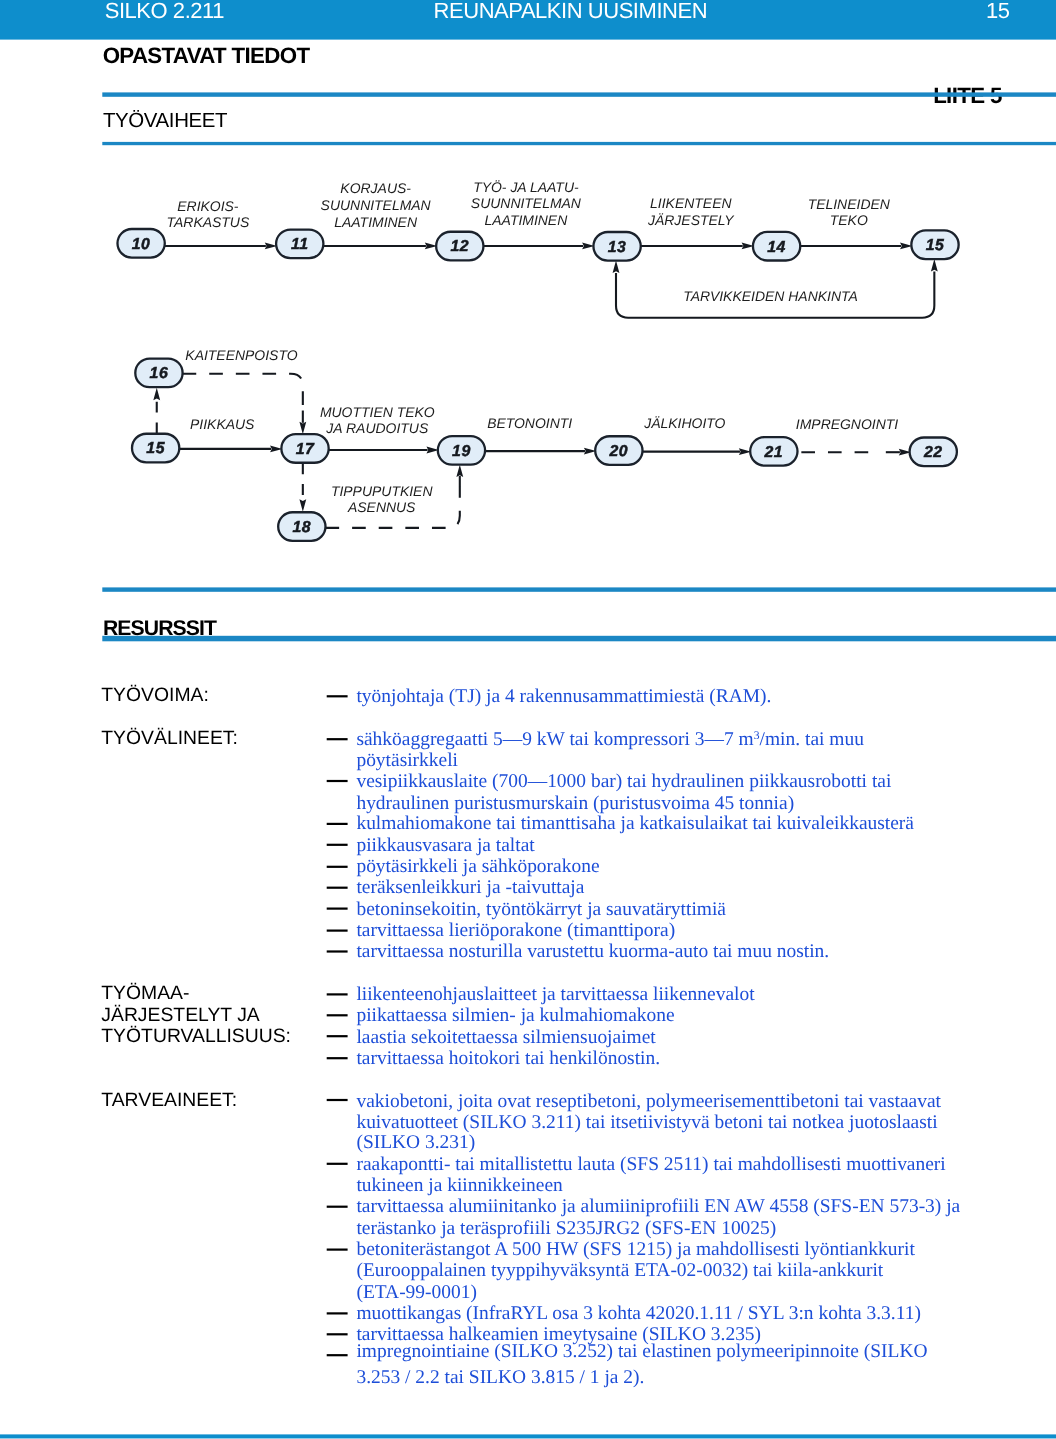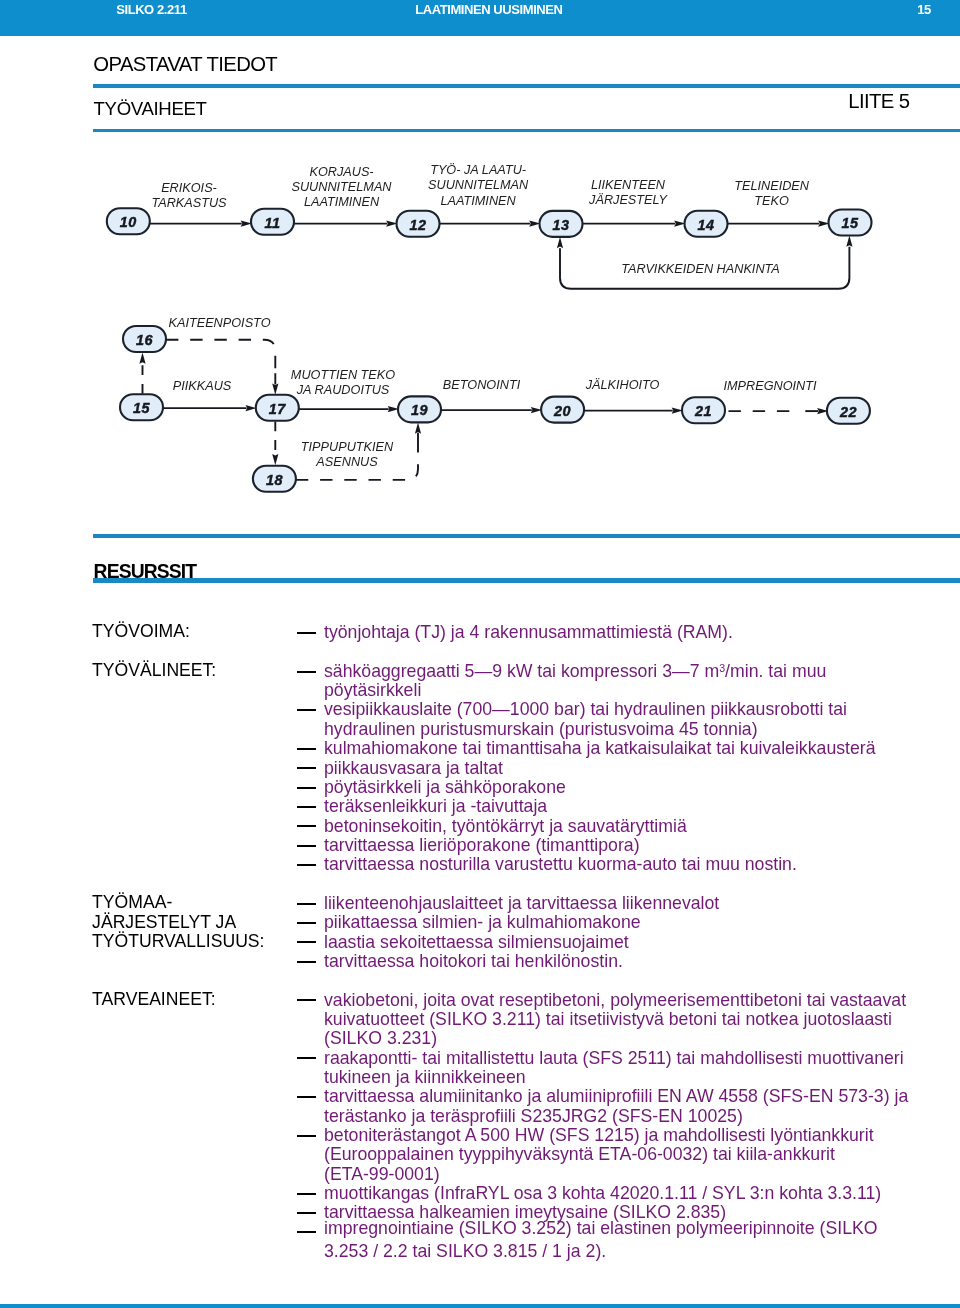--- a/index.html
+++ b/index.html
@@ -2,50 +2,50 @@
 <html><head>
 <meta charset="utf-8">
 <title>SILKO 2.211</title>
 <style>
   html,body{margin:0;padding:0;background:#fff;}
   body{width:960px;height:1308px;font-family:"Liberation Sans",sans-serif;
        -webkit-font-smoothing:antialiased;text-rendering:optimizeLegibility;}
   *{ -webkit-font-smoothing:antialiased; }
   .page{position:relative;width:960px;height:1308px;overflow:hidden;background:#fff;}
   .topbar{position:absolute;left:0;top:0;width:960px;height:36px;background:#0e8ecc;}
-  .topbar .t{position:absolute;color:#fff;font-weight:bold;font-size:13px;line-height:20px;top:-0.5px;letter-spacing:-0.42px;margin-left:21px;}
+  .topbar .t{position:absolute;color:#fff;font-weight:normal;font-size:20px;line-height:20px;top:-0.5px;letter-spacing:-0.42px;}
   #doc-code{left:95.2px;}
   #doc-title{left:394.2px;}
   #page-num{left:896.3px;}
-  .h1{position:absolute;font-weight:normal;font-size:20.3px;line-height:23px;color:#000;top:53px;white-space:nowrap;letter-spacing:-0.6px;}
+  .h1{position:absolute;font-weight:bold;font-size:20.3px;line-height:23px;color:#000;top:40px;white-space:nowrap;letter-spacing:-0.6px;}
   #sec-main{left:93.3px;}
   #sec-appendix{left:848.3px;margin-top:37px;}
   .rule{position:absolute;background:#1b87c4;}
   .h2{position:absolute;font-size:18.6px;line-height:21px;color:#000;left:93.6px;white-space:nowrap;letter-spacing:-0.35px;}
   .h2b{font-weight:bold;font-size:19.3px;letter-spacing:-0.85px;}
   
   svg#flow{position:absolute;left:0;top:0;width:960px;height:520px;overflow:visible;}
   svg#flow text.nnum{font-family:"Liberation Sans",sans-serif;font-size:14.4px;font-weight:bold;
       font-style:italic;fill:#15191f;text-anchor:middle;dominant-baseline:central;
       stroke:#15191f;stroke-width:0.45px;paint-order:stroke fill;letter-spacing:0.5px;}
   svg#flow text.elbl{font-family:"Liberation Sans",sans-serif;font-size:12.7px;
       font-style:italic;fill:#1e1e1e;text-anchor:middle;}
   
   .lbl{position:absolute;font-size:17.6px;line-height:19.34px;color:#000;left:92.1px;white-space:pre;}
-  .itemtxt{position:absolute;font-size:17.7px;line-height:19.25px;color:#701a75;left:324px;}
+  .itemtxt{position:absolute;font-size:17.7px;line-height:19.25px;color:#1d4ed8;left:324px;font-family:Liberation Serif, serif;}
   .dash{position:absolute;left:296.8px;width:18.8px;height:2px;background:#000;}
   sup{font-size:0.6em;vertical-align:0.45em;line-height:0;}
 </style>
 </head>
 <body>
 
 <div class="page">
 <div class="topbar">
   <span class="t" id="doc-code">SILKO 2.211</span>
-  <span class="t" id="doc-title">LAATIMINEN UUSIMINEN</span>
+  <span class="t" id="doc-title">REUNAPALKIN UUSIMINEN</span>
   <span class="t" id="page-num">15</span>
 </div>
 <div class="h1" id="sec-main">OPASTAVAT TIEDOT</div>
 <div class="h1" id="sec-appendix">LIITE 5</div>
 <div class="rule" style="left:93.1px;top:83.8px;width:866.9px;height:4.2px;"></div>
 <div class="h2" style="top:97.6px;">TYÖVAIHEET</div>
 <div class="rule" style="left:93.1px;top:128.6px;width:866.9px;height:3.7px;"></div>
 <svg id="flow" viewBox="0 0 960 520">
 <defs></defs>
   <g>
@@ -268,24 +268,24 @@
   <div class="itemtxt" style="top:1010.04px">kuivatuotteet (SILKO 3.211) tai itsetiivistyvä betoni tai notkea juotoslaasti</div>
   <div class="itemtxt" style="top:1029.38px">(SILKO 3.231)</div>
   <div class="dash" style="top:1057.42px"></div>
   <div class="itemtxt" style="top:1048.72px">raakapontti- tai mitallistettu lauta (SFS 2511) tai mahdollisesti muottivaneri</div>
   <div class="itemtxt" style="top:1068.06px">tukineen ja kiinnikkeineen</div>
   <div class="dash" style="top:1096.10px"></div>
   <div class="itemtxt" style="top:1087.40px">tarvittaessa alumiinitanko ja alumiiniprofiili EN AW 4558 (SFS-EN 573-3) ja</div>
   <div class="itemtxt" style="top:1106.74px">terästanko ja teräsprofiili S235JRG2 (SFS-EN 10025)</div>
   <div class="dash" style="top:1134.78px"></div>
   <div class="itemtxt" style="top:1126.08px">betoniterästangot A 500 HW (SFS 1215) ja mahdollisesti lyöntiankkurit</div>
-  <div class="itemtxt" style="top:1145.42px">(Eurooppalainen tyyppihyväksyntä ETA-06-0032) tai kiila-ankkurit</div>
+  <div class="itemtxt" style="top:1145.42px">(Eurooppalainen tyyppihyväksyntä ETA-02-0032) tai kiila-ankkurit</div>
   <div class="itemtxt" style="top:1164.76px">(ETA-99-0001)</div>
   <div class="dash" style="top:1192.80px"></div>
   <div class="itemtxt" style="top:1184.10px">muottikangas (InfraRYL osa 3 kohta 42020.1.11 / SYL 3:n kohta 3.3.11)</div>
   <div class="dash" style="top:1212.14px"></div>
-  <div class="itemtxt" style="top:1203.44px">tarvittaessa halkeamien imeytysaine (SILKO 2.835)</div>
+  <div class="itemtxt" style="top:1203.44px">tarvittaessa halkeamien imeytysaine (SILKO 3.235)</div>
   <div class="dash" style="top:1231.48px"></div>
   <div class="itemtxt" style="top:1219px">impregnointiaine (SILKO 3.252) tai elastinen polymeeripinnoite (SILKO</div>
   <div class="itemtxt" style="top:1242.12px">3.253 / 2.2 tai SILKO 3.815 / 1 ja 2).</div>
 </div>
 <div class="rule" style="left:0px;top:1304px;width:960px;height:4px;background:#0e8ecc;"></div>
 </div>
 
 </body></html>

